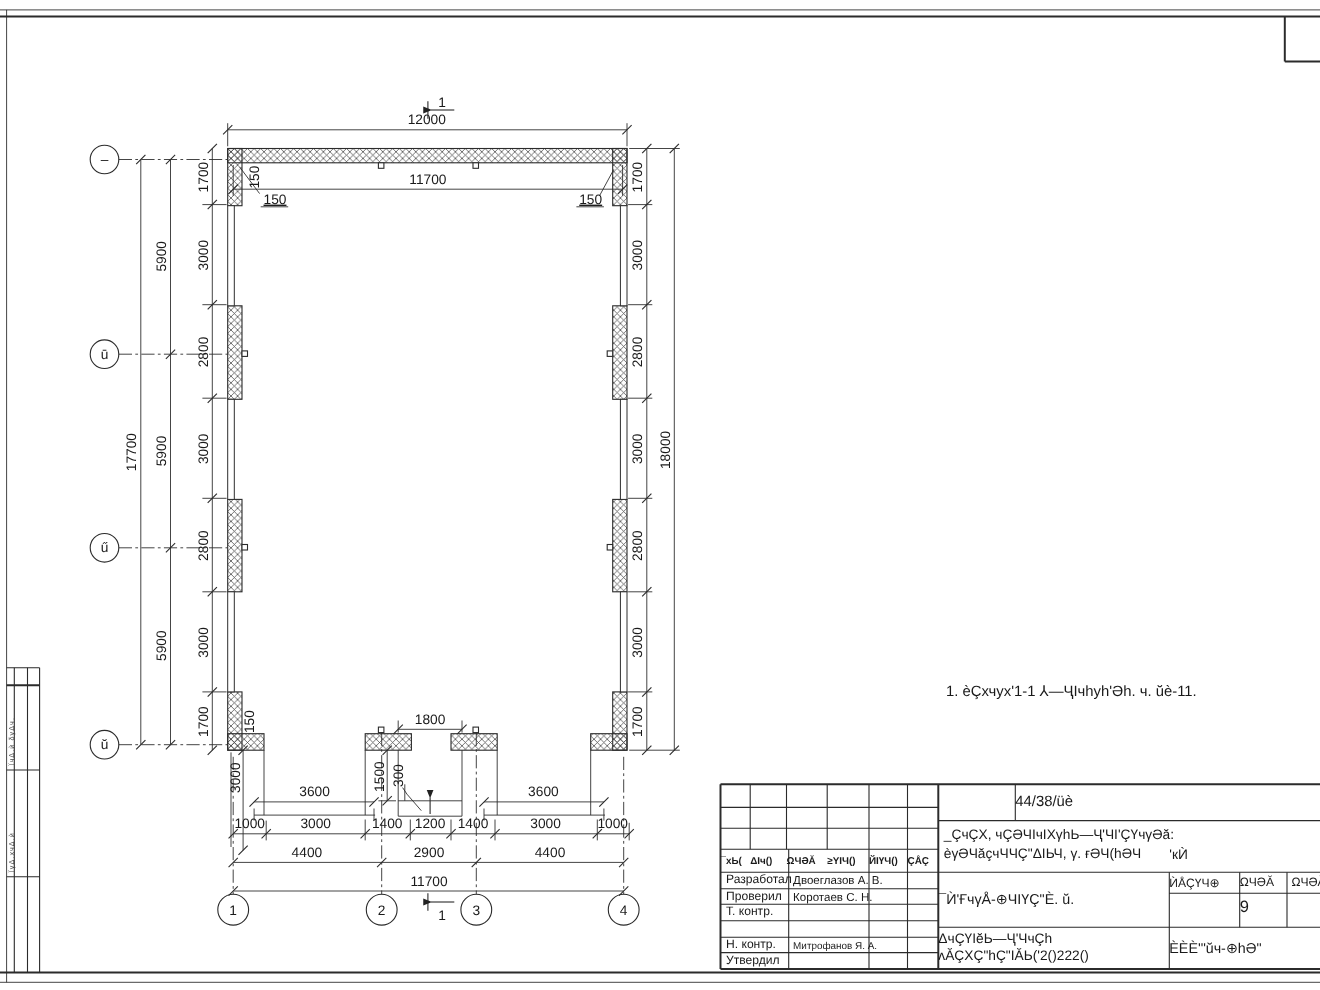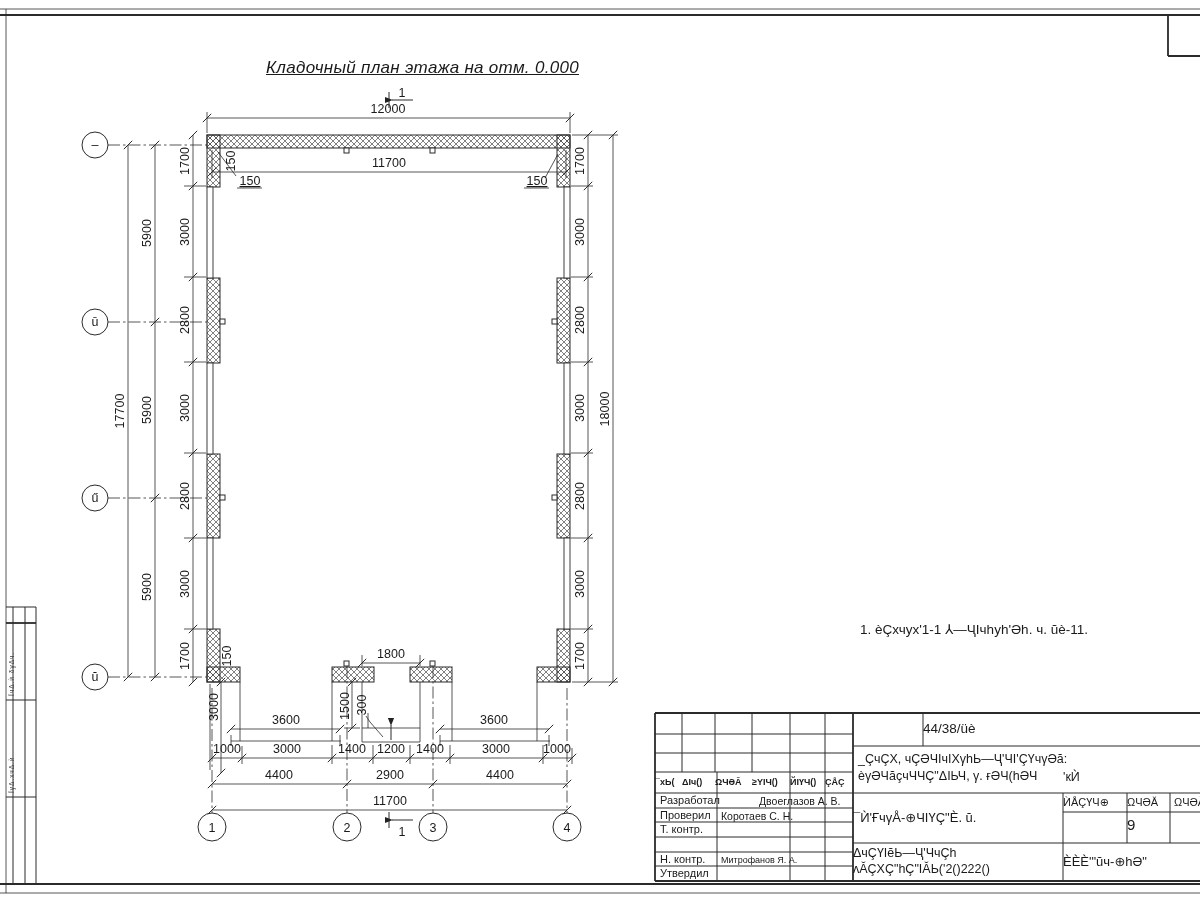--- a/index.html
+++ b/index.html
@@ -254,33 +254,32 @@
   <g>
     <path class="thk" d="M655 713H1200M655 881H1200M655 713V881M853 713V881"></path>
     <path class="ln" d="M682 713V772M715 713V772M752 713V772M790 713V772M825 713V772M923 713V746"></path>
     <path class="ln" d="M717 772V881M790 772V881M825 772V881"></path>
     <path class="ln" d="M655 734H853M655 753H853M655 772H853M655 793H853M655 808H853M655 822H853M655 837H853M655 852H853M655 866H853"></path>
     <path class="ln" d="M853 746H1200M853 793H1200M853 843H1200"></path>
     <path class="ln" d="M1063 793V881M1127 793V843M1170 793V843M1063 812H1200"></path>
   </g>
 </svg>
 
-<div class="abs planTitle" style="left:266px;top:58px">Кладочный план этажа на отм. 0.000</div>
 <div class="abs note" style="left:860px;top:621px">1. èÇхчух'1-1 ⅄—ҶIчhуh'Әh. ч. ŭè-11.</div>
 
 <div>
   <div class="abs tbh ctr" style="left:655px;top:777px;width:27px">¯хЬ(</div>
   <div class="abs tbh ctr" style="left:682px;top:777px;width:33px">ΔIч()</div>
   <div class="abs tbh ctr" style="left:715px;top:777px;width:37px">ΩЧƏĂ</div>
   <div class="abs tbh ctr" style="left:752px;top:777px;width:38px">≥YIЧ()</div>
   <div class="abs tbh ctr" style="left:790px;top:777px;width:39px">ЙIҮЧ()</div>
   <div class="abs tbh ctr" style="left:825px;top:777px;width:40px">ÇÅÇ</div>
 
   <div class="abs tbt" style="left:660px;top:794px">Разработал</div>
-  <div class="abs tbn" style="left:759px;top:795px">Двоеглазов А. В.</div>
+  <div class="abs tbn" style="left:721px;top:795px">Двоеглазов А. В.</div>
   <div class="abs tbt" style="left:660px;top:809px">Проверил</div>
   <div class="abs tbn" style="left:721px;top:810px">Коротаев С. Н.</div>
   <div class="abs tbt" style="left:660px;top:823px">Т. контр.</div>
   <div class="abs tbt" style="left:660px;top:838px"></div>
   <div class="abs tbt" style="left:660px;top:853px">Н. контр.</div>
   <div class="abs tbn" style="left:721px;top:855px;font-size:9px">Митрофанов Я. А.</div>
   <div class="abs tbt" style="left:660px;top:867px">Утвердил</div>
 
   <div class="abs ctr" style="left:923px;top:721px;width:230px;font-size:13.5px">44/38/üè</div>
   <div class="abs ctr" style="left:858px;top:752px;width:355px;font-size:12.5px">_ÇчÇХ, чÇƏЧIчIХγhЬ—Ҷ'ЧI'ÇҮчγƏă:</div>

